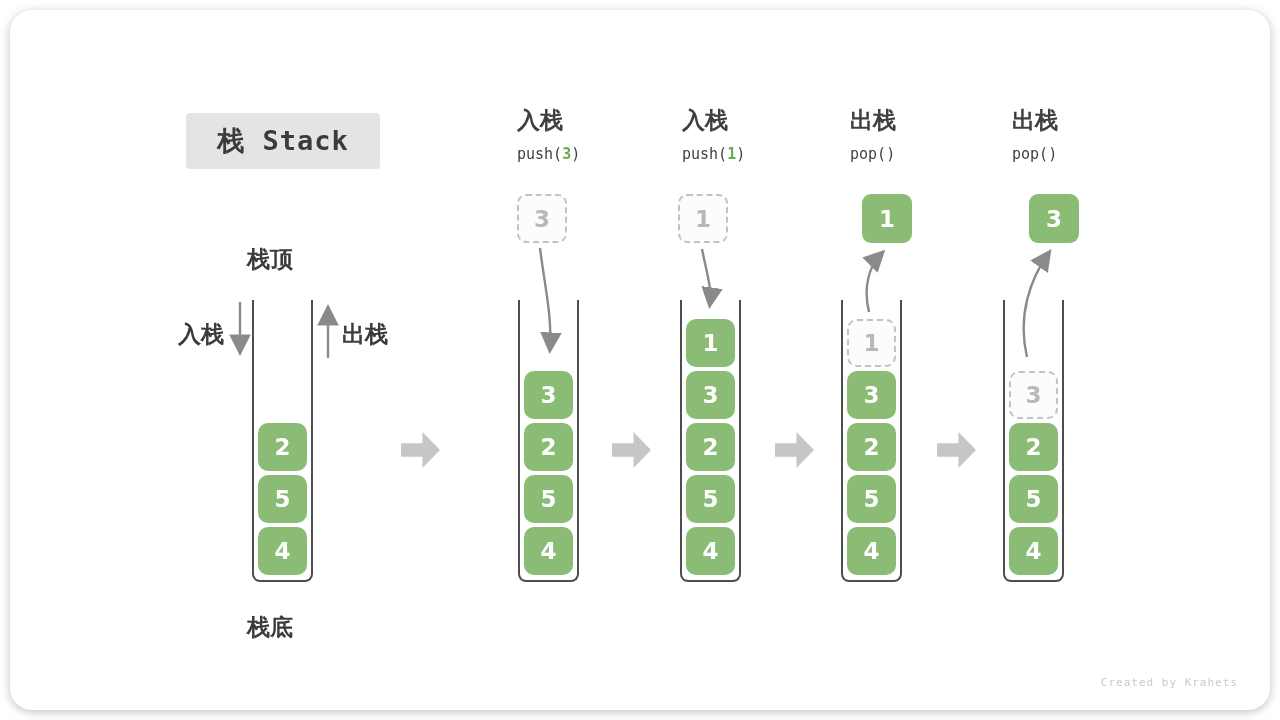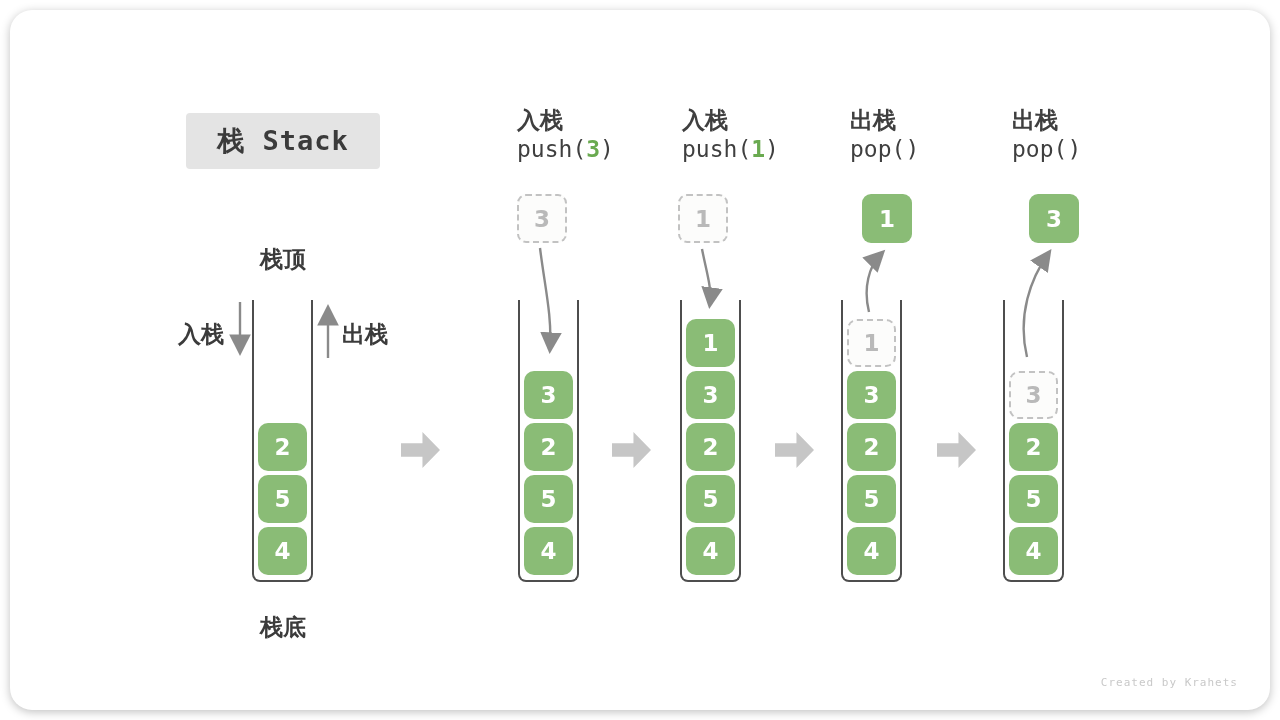--- a/index.html
+++ b/index.html
@@ -19,30 +19,30 @@
     display: flex; align-items: center; justify-content: center;
     font-family: "DejaVu Sans Mono", "Liberation Mono", monospace;
     font-size: 27px; font-weight: bold; color: var(--text-dark, #3b3b3b);
     letter-spacing: 1px;
   }
 
   .side-label {
     position: absolute; font-size: 23px; font-weight: bold;
     color: var(--text-dark, #3b3b3b); white-space: nowrap;
   }
-  .lbl-top    { left: 247px; top: 244px; width: 72px; text-align: center; font-family: Liberation Serif, serif; }
-  .lbl-bottom { left: 247px; top: 612px; width: 72px; text-align: center; }
+  .lbl-top    { left: 247px; top: 244px; width: 72px; text-align: left; font-family: Liberation Serif, serif; }
+  .lbl-bottom { left: 247px; top: 612px; width: 72px; }
   .lbl-push   { left: 144px; top: 319px; width: 80px; text-align: right; }
   .lbl-pop    { left: 342px; top: 319px; }
 
   .op-header { position: absolute; top: 105px; }
   .op-name { font-size: 23px; font-weight: 600; color: #3f3f3f; }
   .op-code {
-    font-family: "DejaVu Sans Mono", "Liberation Mono", monospace;
-    font-size: 23px; color: #3f3f3f;
+    margin-top: 9px; font-family: "DejaVu Sans Mono", "Liberation Mono", monospace;
+    font-size: 15px; color: #3f3f3f;
   }
   .op-code .arg { color: var(--code-green, #6aaa50); font-weight: bold; }
 
   .stack {
     position: absolute; top: 300px; width: 61px; height: 282px;
     border-left: 2px solid var(--wall, #4e4e4e);
     border-right: 2px solid var(--wall, #4e4e4e);
     border-bottom: 2px solid var(--wall, #4e4e4e);
     border-radius: 0 0 8px 8px; background: #ffffff;
   }

